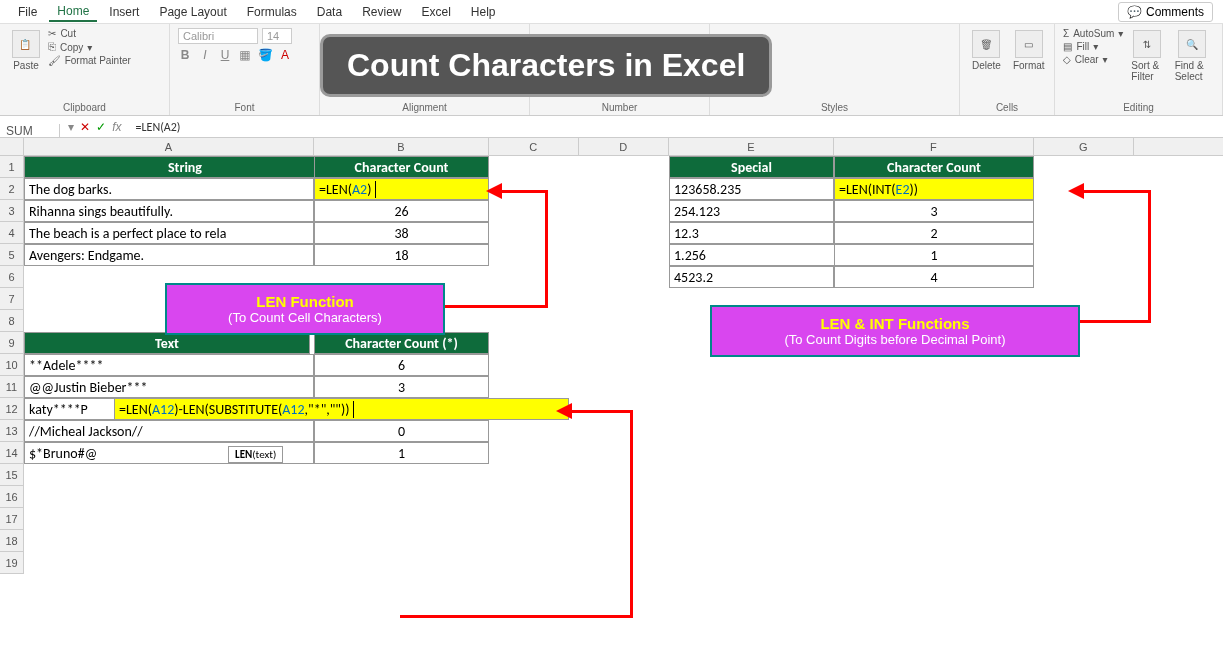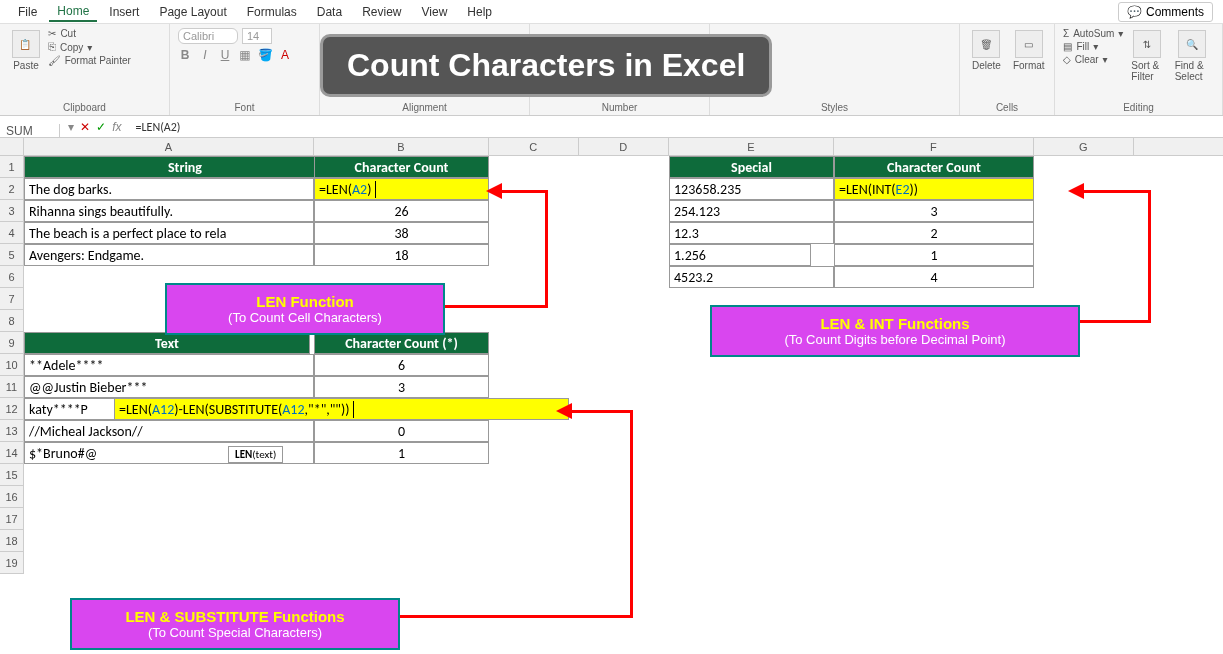--- a/index.html
+++ b/index.html
@@ -14,21 +14,21 @@
 
 .ribbon { display: flex; height: 92px; border-bottom: 1px solid #ccc; background: #f5f5f5; position: relative; }
 .rgroup { display: flex; flex-direction: column; border-right: 1px solid #ddd; padding: 4px 8px 2px; }
 .rgroup-body { flex: 1; display: flex; gap: 4px; align-items: flex-start; }
 .rgroup-label { text-align: center; font-size: 10px; color: #666; padding-top: 2px; }
 .rbtn-lg { display: flex; flex-direction: column; align-items: center; gap: 2px; padding: 2px 4px; font-size: 10px; color: #555; }
 .rbtn-lg .ricon { width: 28px; height: 28px; background: #eee; border: 1px solid #ccc; display: flex; align-items: center; justify-content: center; }
 .rcol { display: flex; flex-direction: column; gap: 2px; font-size: 10px; color: #555; }
 .rcol > div { display: flex; align-items: center; gap: 4px; }
 .font-sel, .size-sel { border: 1px solid #ccc; padding: 1px 4px; font-size: 11px; background: #fff; color: #999; }
-.font-sel { width: 60px; border-radius: 6px; } .size-sel { width: 30px; }
+.font-sel { width: 80px; } .size-sel { width: 30px; }
 .icon-row { display: flex; gap: 6px; color: #888; }
 .icon-row span { width: 14px; text-align: center; cursor: pointer; }
 
 
 .title-overlay { position: absolute; left: 320px; top: 10px; background: #555; color: #fff; font-size: 32px; font-weight: bold; padding: 10px 24px; border-radius: 10px; z-index: 10; border: 3px solid #9a9a9a; }
 
 
 .fbar { display: flex; align-items: center; height: 22px; border-bottom: 1px solid #ccc; font-size: 12px; }
 .namebox { width: 60px; padding: 0 6px; border-right: 1px solid #ccc; color: #555; margin-top: 8px; }
 .fbar-icons { display: flex; gap: 6px; padding: 0 8px; align-items: center; }
@@ -67,21 +67,21 @@
 <body>
 
 <div class="menubar">
   <span class="mitem">File</span>
   <span class="mitem active">Home</span>
   <span class="mitem">Insert</span>
   <span class="mitem">Page Layout</span>
   <span class="mitem">Formulas</span>
   <span class="mitem">Data</span>
   <span class="mitem">Review</span>
-  <span class="mitem">View</span>
+  <span class="mitem">Excel</span>
   <span class="mitem">Help</span>
   <div class="comments-btn">
     <span>💬</span>
     <span>Comments</span>
   </div>
 </div>
 
 <div class="ribbon">
   <div class="rgroup" style="width:170px">
     <div class="rgroup-body">
@@ -220,21 +220,21 @@
       <div class="cell border" style="left: 0px; top: 88px; width: 290px;">Avengers: Endgame.</div>
       <div class="cell border center" style="left: 290px; top: 88px; width: 175px;">18</div>
       <div class="cell hdr-green border" style="left: 645px; top: 0px; width: 165px;">Special</div>
       <div class="cell hdr-green border" style="left: 810px; top: 0px; width: 200px;">Character Count</div>
       <div class="cell border" style="left: 645px; top: 22px; width: 165px;">123658.235</div>
       <div class="cell yellow border" style="left: 810px; top: 22px; width: 200px;">=LEN(INT(<span style="color:#0070c0">E2</span>))</div>
       <div class="cell border" style="left: 645px; top: 44px; width: 165px;">254.123</div>
       <div class="cell border center" style="left: 810px; top: 44px; width: 200px;">3</div>
       <div class="cell border" style="left: 645px; top: 66px; width: 165px;">12.3</div>
       <div class="cell border center" style="left: 810px; top: 66px; width: 200px;">2</div>
-      <div class="cell border" style="left: 645px; top: 88px; width: 142px;">1.256</div>
+      <div class="cell border" style="left: 645px; top: 88px; width: 166px;">1.256</div>
       <div class="cell border center" style="left: 810px; top: 88px; width: 200px;">1</div>
       <div class="cell border" style="left: 645px; top: 110px; width: 165px;">4523.2</div>
       <div class="cell border center" style="left: 810px; top: 110px; width: 200px;">4</div>
       <div class="cell hdr-green border" style="left: 0px; top: 176px; width: 286px;">Text</div>
       <div class="cell hdr-green border" style="left: 290px; top: 176px; width: 175px;">Character Count (*)</div>
       <div class="cell border" style="left: 0px; top: 198px; width: 290px;">**Adele****</div>
       <div class="cell border center" style="left: 290px; top: 198px; width: 175px;">6</div>
       <div class="cell border" style="left: 0px; top: 220px; width: 290px;">@@Justin Bieber***</div>
       <div class="cell border center" style="left: 290px; top: 220px; width: 175px;">3</div>
       <div class="cell border" style="left: 0px; top: 242px; width: 290px;">katy****P</div>
@@ -243,24 +243,20 @@
       <div class="cell border" style="left: 0px; top: 264px; width: 290px;">//Micheal Jackson//</div>
       <div class="cell border center" style="left: 290px; top: 264px; width: 175px;">0</div>
       <div class="cell border" style="left: 0px; top: 286px; width: 290px;">$*Bruno#@</div>
       <div class="cell border center" style="left: 290px; top: 286px; width: 175px;">1</div>
     </div>
 
   <div class="callout" style="left:165px; top:145px; width:280px">
     <div class="t1">LEN Function</div>
     <div class="t2">(To Count Cell Characters)</div>
   </div>
-  <div class="callout" style="left:70px; top:460px; width:330px">
-    <div class="t1">LEN &amp; SUBSTITUTE Functions</div>
-    <div class="t2">(To Count Special Characters)</div>
-  </div>
   <div class="callout" style="left:710px; top:167px; width:370px">
     <div class="t1">LEN &amp; INT Functions</div>
     <div class="t2">(To Count Digits before Decimal Point)</div>
   </div>
 
   <div class="arrow-line-v" style="left:545px; top:54px; height:115px"></div>
   <div class="arrow-line-h" style="left:500px; top:52px; width:48px"></div>
   <div class="arrow-head-left" style="left:486px; top:45px"></div>
   <div class="arrow-line-h" style="left:445px; top:167px; width:103px"></div>
 

